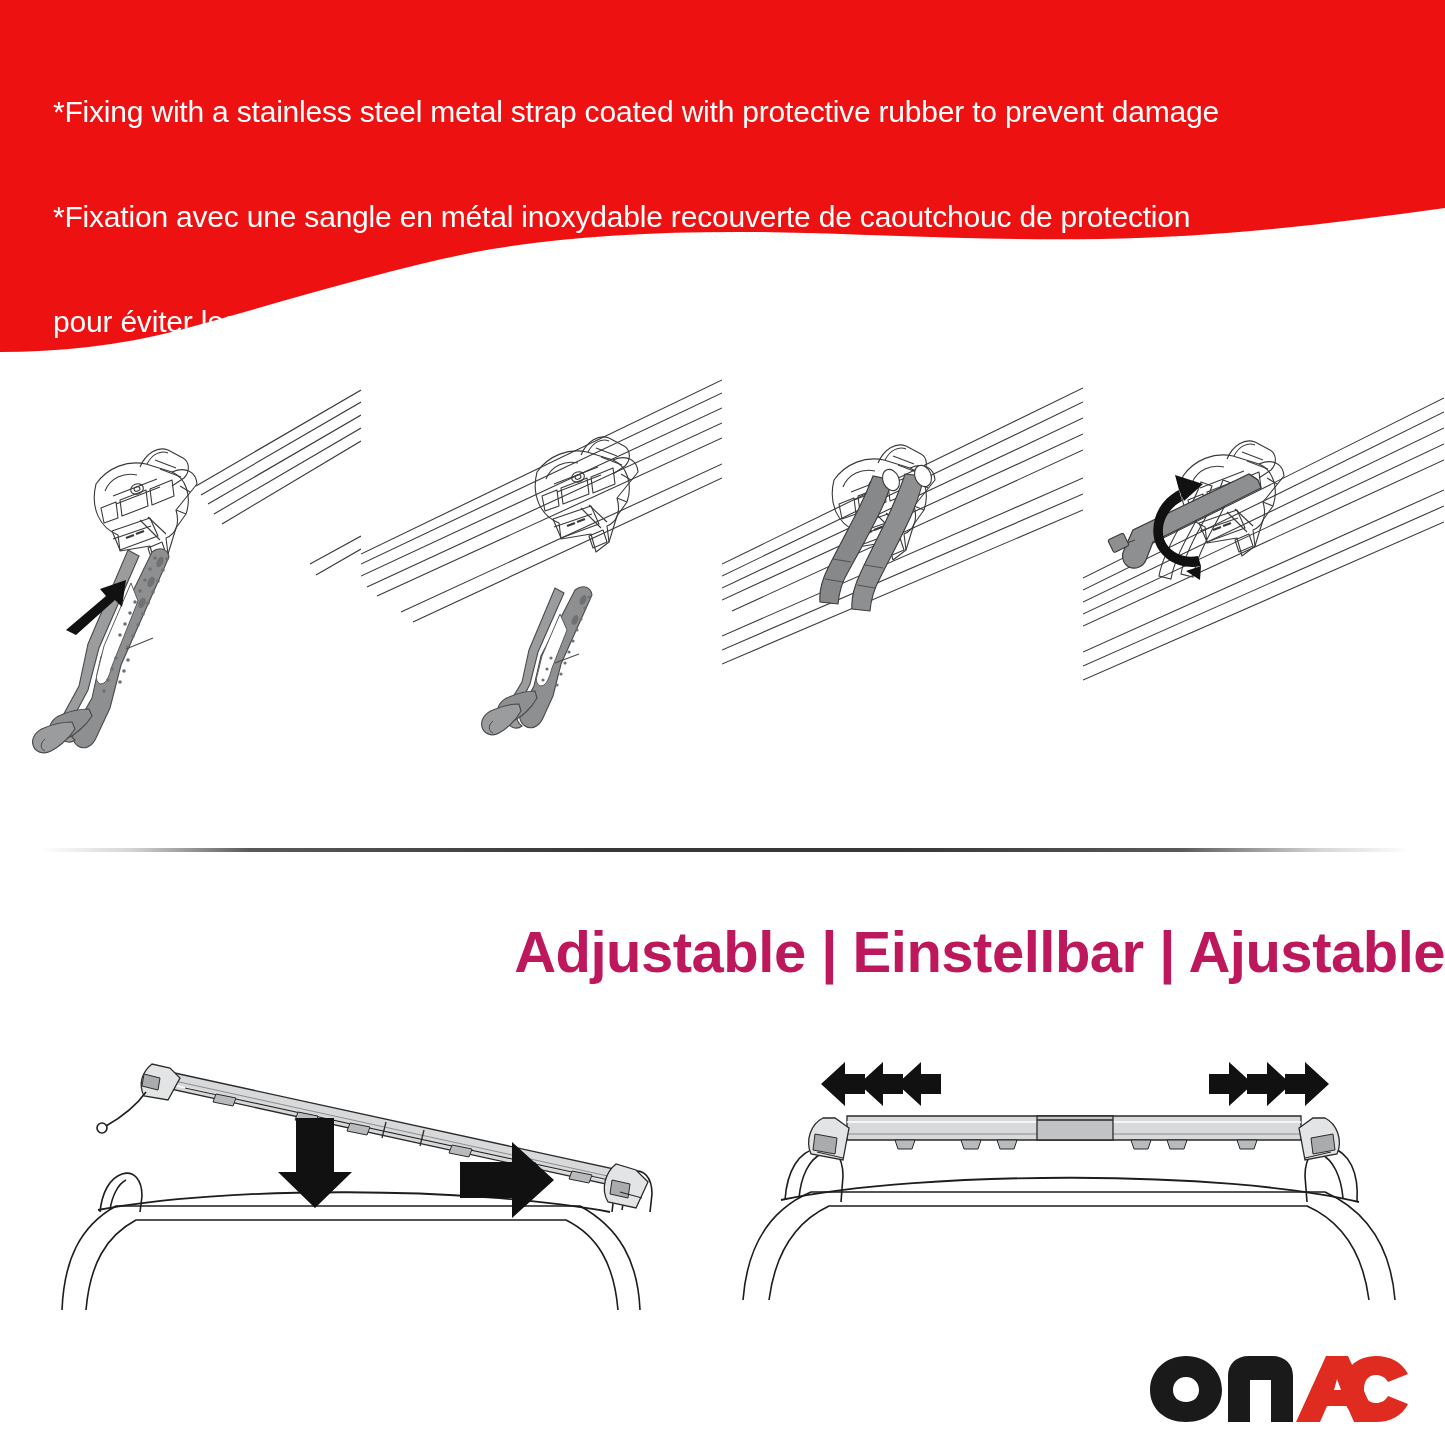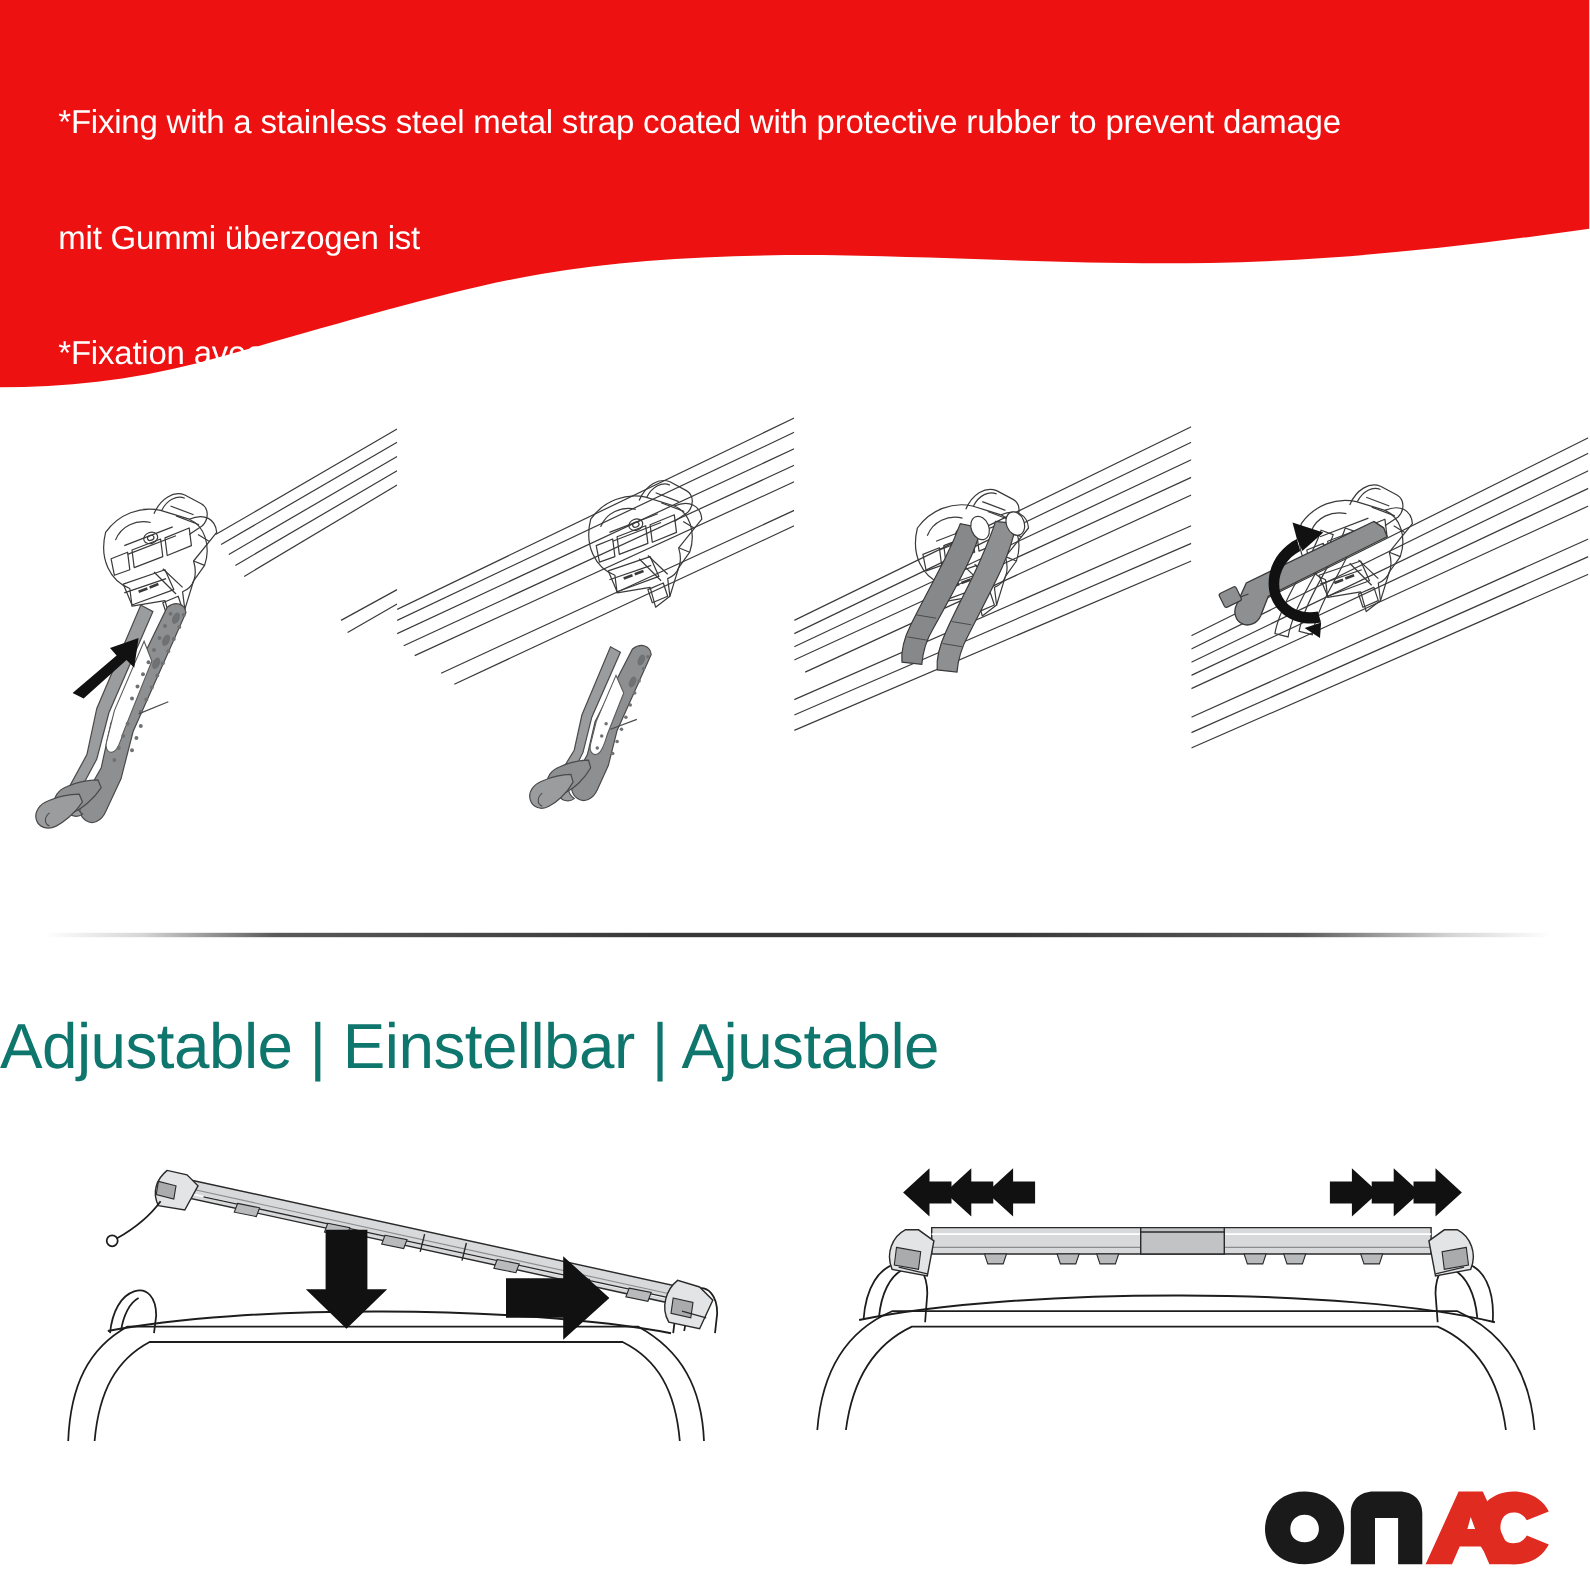--- a/index.html
+++ b/index.html
@@ -81,24 +81,24 @@
       rgba(120,120,120,0) 1410px,
       rgba(120,120,120,0) 1445px);
   }
 
   
   #adjustable-heading {
     position: absolute;
     left: 0;
     top: 918px;
     width: 1445px;
-    text-align: left;
-    color: #0f766e;
+    text-align: right;
+    color: #be185d;
     font-size: 58px;
-    font-weight: normal;
+    font-weight: bold;
     letter-spacing: -0.5px;
   }
 
   
   #bottom-diagrams {
     position: absolute;
     left: 0;
     top: 1030px;
     width: 1445px;
     height: 290px;
@@ -131,21 +131,20 @@
   <svg viewBox="0 0 1445 360" preserveAspectRatio="none">
     <path d="M0,0 L1445,0 L1445,208
              C1330,224 1220,237 1100,239
              C980,241 880,234 760,232
              C660,231 570,236 492,249
              C400,265 290,300 180,330
              C118,346 58,352 0,352 Z" fill="#EE1111"></path>
   </svg>
   <div id="header-text">
     <span class="hdr-line">*Fixing with a stainless steel metal strap coated with protective rubber to prevent damage</span>
-    <span class="hdr-line">mit Gummi überzogen ist</span>
     <span class="hdr-line">*Fixation avec une sangle en métal inoxydable recouverte de caoutchouc de protection</span>
     <span class="hdr-line">pour éviter les dommages.</span>
   </div>
 </div>
 
 <div id="steps-strip">
 
   <div class="step-panel" id="step-panel-1">
     <svg viewBox="0 0 361 450">
       <g fill="none" stroke="#3a3a3a" stroke-width="1.1" stroke-linejoin="round">

